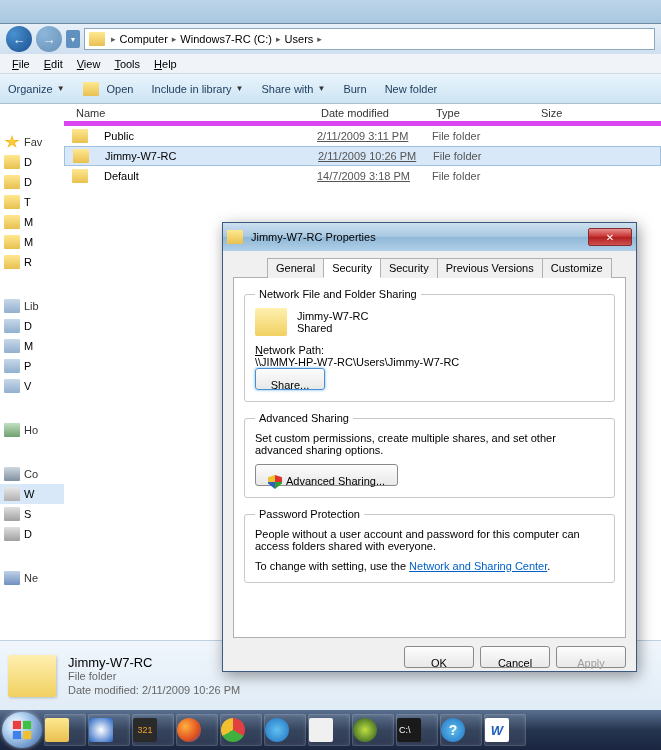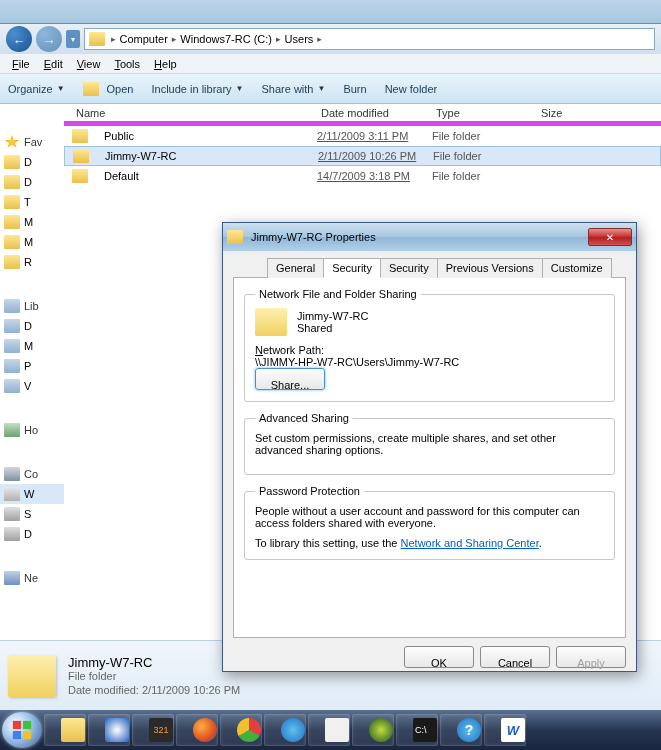--- a/index.html
+++ b/index.html
@@ -57,21 +57,21 @@
 .details { position:absolute; bottom:40px; left:0; right:0; height:70px; background:linear-gradient(#f0f6fc,#e0ecf6); border-top:1px solid #c0d0e0; display:flex; align-items:center; padding:8px; gap:12px; }
 .details .bigfolder { width:48px; height:42px; background:linear-gradient(#fff0b0,#f0d060); border-radius:2px; box-shadow:1px 1px 3px rgba(0,0,0,.2); }
 .details .info .name { font-size:13px; color:#000; }
 .details .info .type { color:#666; }
 .details .info .meta { color:#666; margin-top:2px; }
 
 
 .taskbar { position:absolute; bottom:0; left:0; right:0; height:40px; background:linear-gradient(#5a7090,#253550 50%,#1a2540); display:flex; align-items:center; padding:0 2px; gap:2px; }
 .startbtn { width:40px; height:36px; border-radius:50%; background:radial-gradient(circle at 35% 35%,#fff,#b0d0f0 35%,#3060a0); box-shadow:0 0 4px rgba(255,255,255,.5); cursor:pointer; display:flex; align-items:center; justify-content:center; }
 .startbtn svg { width:22px; height:22px; }
-.tbicon { width:42px; height:32px; background:rgba(255,255,255,.08); border:1px solid rgba(255,255,255,.15); border-radius:2px; display:flex; align-items:center; justify-content:flex-end; cursor:pointer; box-shadow:inset 0 0 4px rgba(255,255,255,.1); }
+.tbicon { width:42px; height:32px; background:rgba(255,255,255,.08); border:1px solid rgba(255,255,255,.15); border-radius:2px; display:flex; align-items:center; justify-content:flex-start; cursor:pointer; box-shadow:inset 0 0 4px rgba(255,255,255,.1); }
 .tbicon .inner { width:24px; height:24px; border-radius:2px; }
 
 
 .dialog { position:absolute; left:222px; top:222px; width:415px; height:450px; background:#f0f0f0; border:1px solid #3a5a80; box-shadow:2px 4px 14px rgba(0,0,0,.4); }
 .dlg-title { height:28px; background:linear-gradient(#cde0f0,#a8c8e0 48%,#90b8d8 52%,#b0d0e8); display:flex; align-items:center; padding:0 4px; }
 .dlg-title .t { color:#000; margin-left:4px; flex:1; }
 .dlg-close { width:44px; height:18px; background:linear-gradient(#e89090,#c83030 48%,#b02020 52%,#d05050); border:1px solid #803030; border-radius:2px; color:#fff; display:flex; align-items:center; justify-content:center; font-size:10px; cursor:pointer; }
 .dlg-body { padding:6px 10px 10px; }
 .tabs { display:flex; border-bottom:1px solid #b0b0b0;padding-left:34px; }
 .tab { padding:3px 8px; border:1px solid #b0b0b0; border-bottom:none; background:#f0f0f0; margin-right:-1px; cursor:pointer; position:relative; top:1px; }
@@ -285,25 +285,26 @@
             <div>Shared</div>
           </div>
         </div>
         <div><u>N</u>etwork Path:</div>
         <div style="">\\JIMMY-HP-W7-RC\Users\Jimmy-W7-RC</div>
         <button class="dlgbtn focus"><span>Share...</span></button>
       </fieldset>
       <fieldset>
         <legend>Advanced Sharing</legend>
         <div style="margin-bottom:8px">Set custom permissions, create multiple shares, and set other advanced sharing options.</div>
+        <button class="dlgbtn"><span class="shield"></span><span>Advanced Sharing...</span></button>
       </fieldset>
       <fieldset>
         <legend>Password Protection</legend>
         <div style="margin-bottom:8px">People without a user account and password for this computer can access folders shared with everyone.</div>
-        <div><span>To library this setting, use the </span><span class="link">Network and Sharing Center</span>.</div>
+        <div><span>To change with setting, use the </span><span class="link">Network and Sharing Center</span>.</div>
       </fieldset>
     </div>
     <div class="btnrow">
       <button class="dlgbtn">OK</button>
       <button class="dlgbtn">Cancel</button>
       <button class="dlgbtn" disabled="">Apply</button>
     </div>
   </div>
 </div>
 

